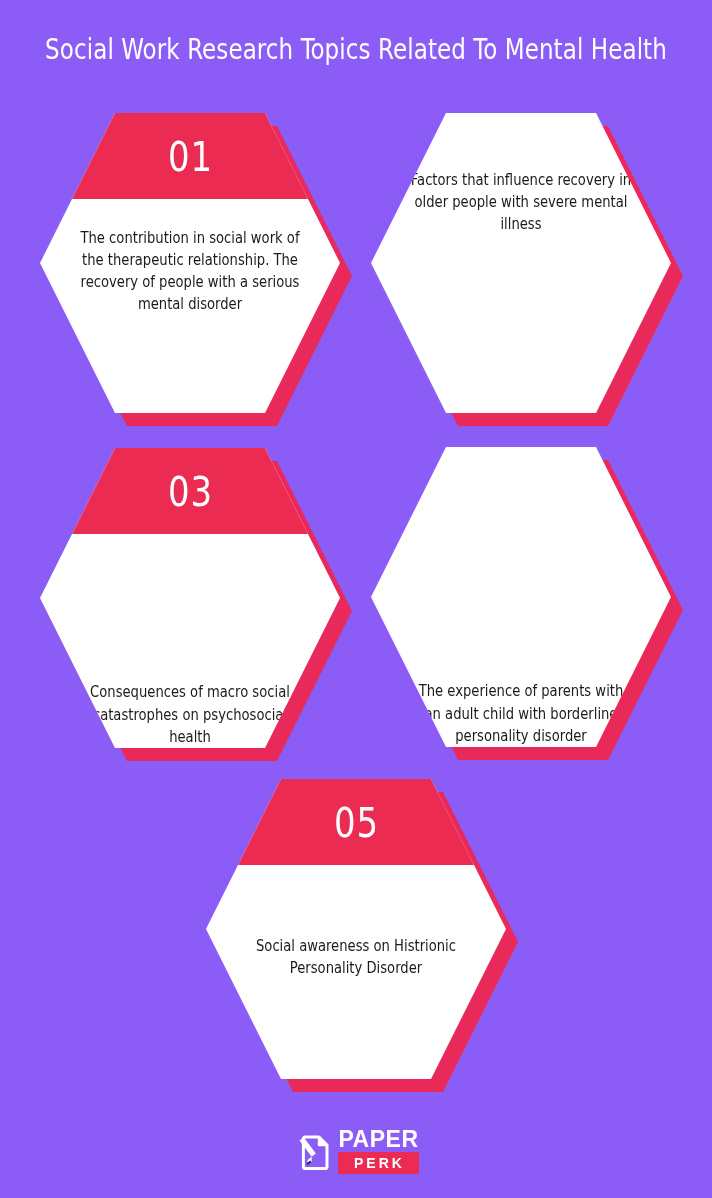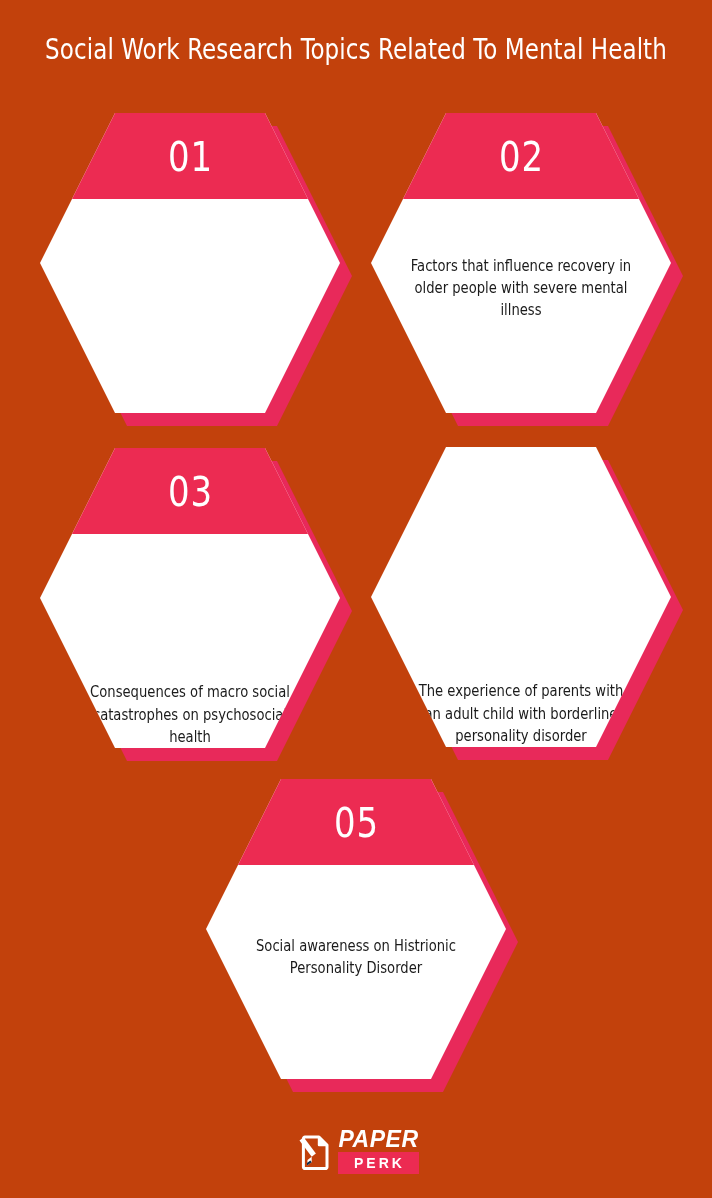--- a/index.html
+++ b/index.html
@@ -5,21 +5,21 @@
   * { margin:0; padding:0; box-sizing:border-box; }
   html, body {
     width:712px; height:1198px;
     background:#0d3050;
     font-family:"Liberation Sans", sans-serif;
     overflow:hidden;
   }
   .page {
     position:relative;
     width:712px; height:1198px;
-    background:#c2410c;
+    background:#8b5cf6;
   }
 
   
   .title {
     position:absolute;
     left:0; top:33px;
     width:712px;
     text-align:center;
     color:#ffffff;
     font-family:"Liberation Sans Narrow","DejaVu Sans Condensed","Liberation Sans", sans-serif;
@@ -109,21 +109,20 @@
     justify-content:center;
     gap:5px;
   }
   .logo-mark { width:40px; height:42px; display:block; }
   .logo-text { display:flex; flex-direction:column; align-items:flex-start; gap:1px; }
   .logo-paper {
     color:#ffffff;
     font-family:"Liberation Sans Narrow","Liberation Sans", sans-serif;
     font-size:23px;
     font-weight:700;
-    font-style:italic;
     letter-spacing:0.5px;
     line-height:1;
   }
   .logo-perk {
     background:#ec2b52;
     color:#ffffff;
     font-family:"Liberation Sans Narrow","Liberation Sans", sans-serif;
     font-size:14px;
     font-weight:700;
     letter-spacing:3px;
@@ -139,29 +138,29 @@
 <div class="page">
 
   <h1 class="title">Social Work Research Topics Related To Mental Health</h1>
 
   <div class="hex-wrap pos-a" id="hex-1">
     <div class="hex-shadow"></div>
     <div class="hex-main">
       <div class="hex-band">
         <span class="hex-num">01</span>
       </div>
+      <div class="hex-body">
+        <p class="hex-text">The contribution in social work of the therapeutic relationship. The recovery of people with a serious mental disorder</p>
+      </div>
     </div>
   </div>
 
   <div class="hex-wrap pos-b" id="hex-2">
     <div class="hex-shadow"></div>
     <div class="hex-main">
-      <div class="hex-band">
-        <span class="hex-num">02</span>
-      </div>
       <div class="hex-body">
         <p class="hex-text">Factors that influence recovery in older people with severe mental illness</p>
       </div>
     </div>
   </div>
 
   <div class="hex-wrap pos-c" id="hex-3">
     <div class="hex-shadow"></div>
     <div class="hex-main">
       <div class="hex-band">

